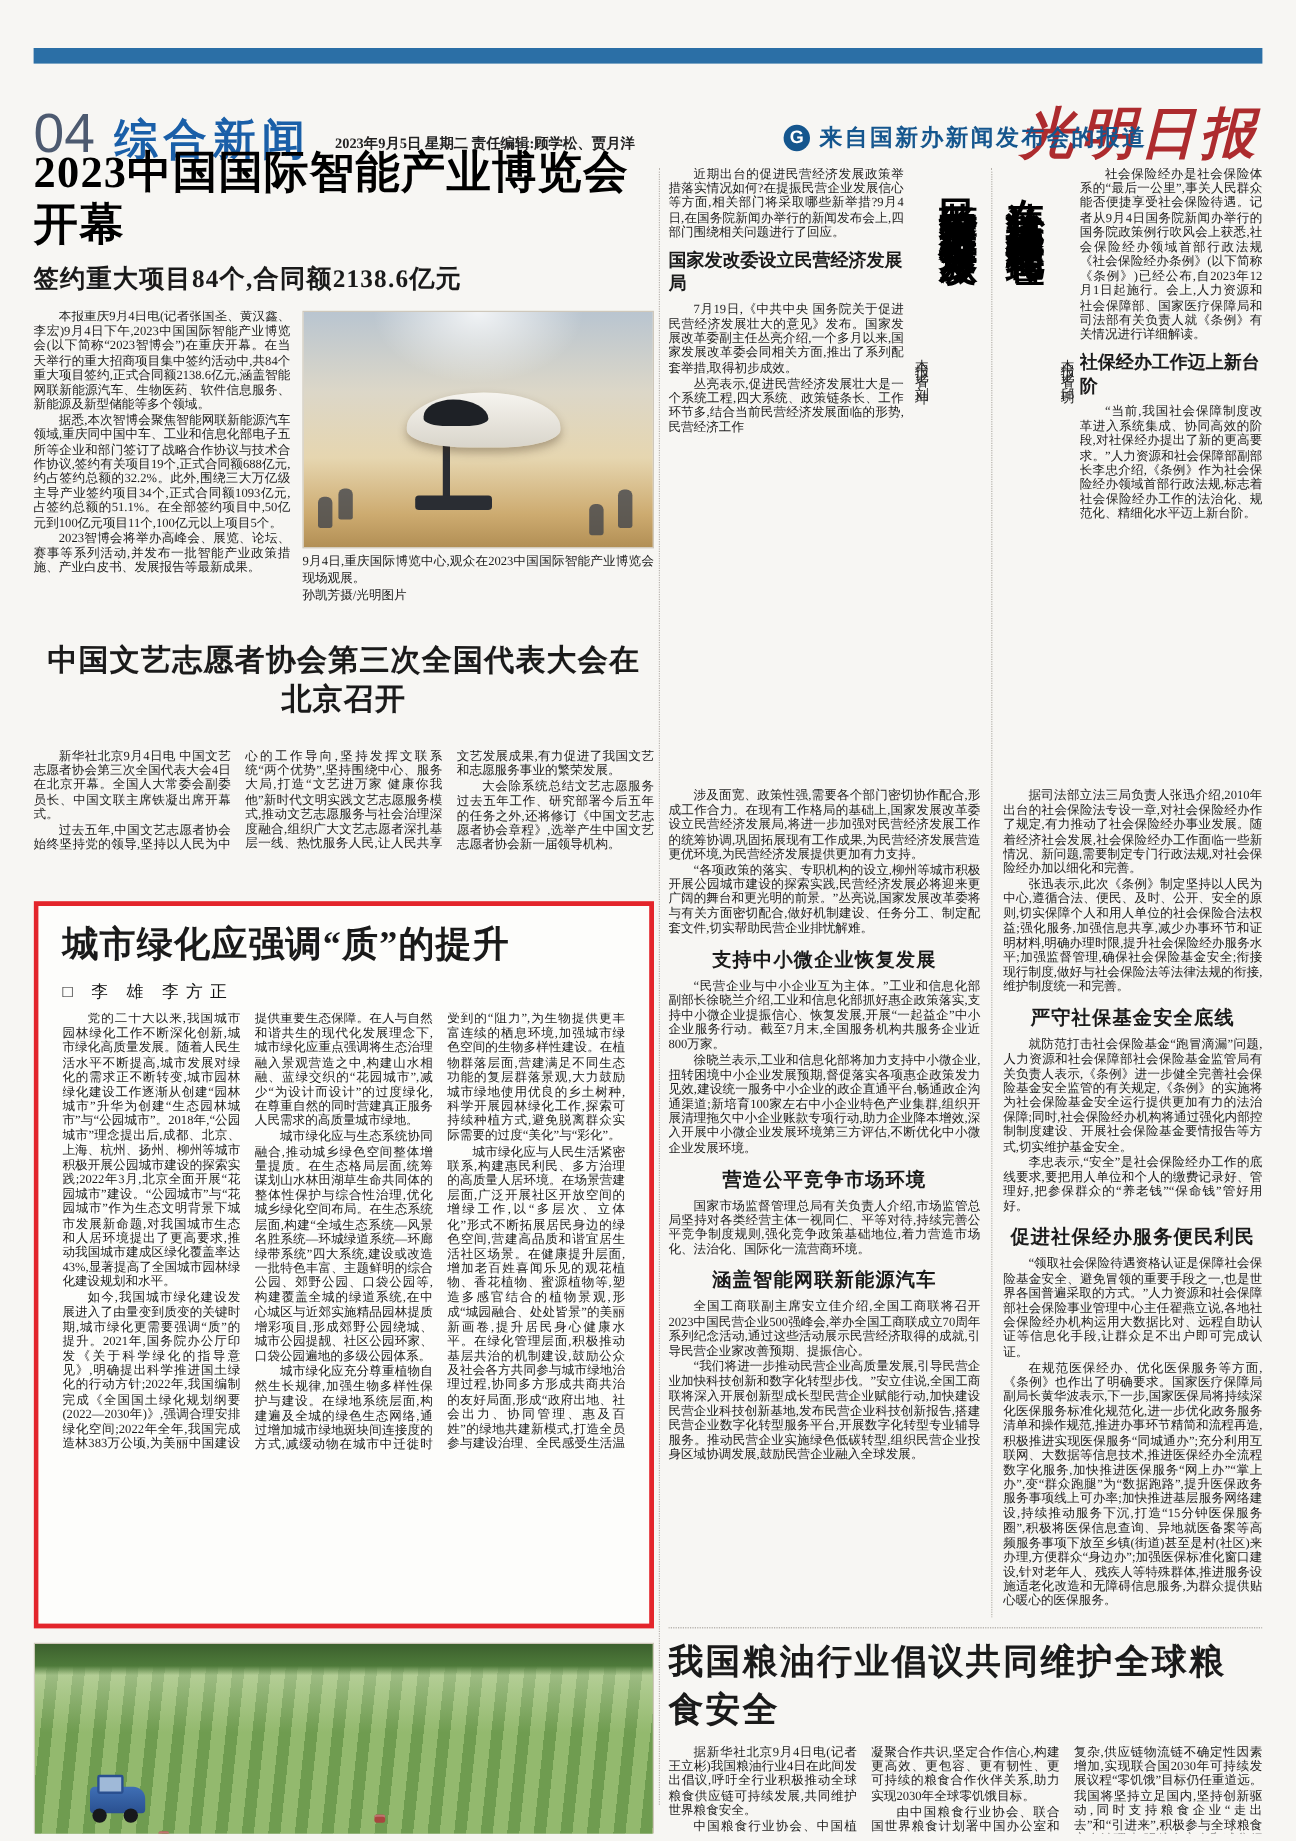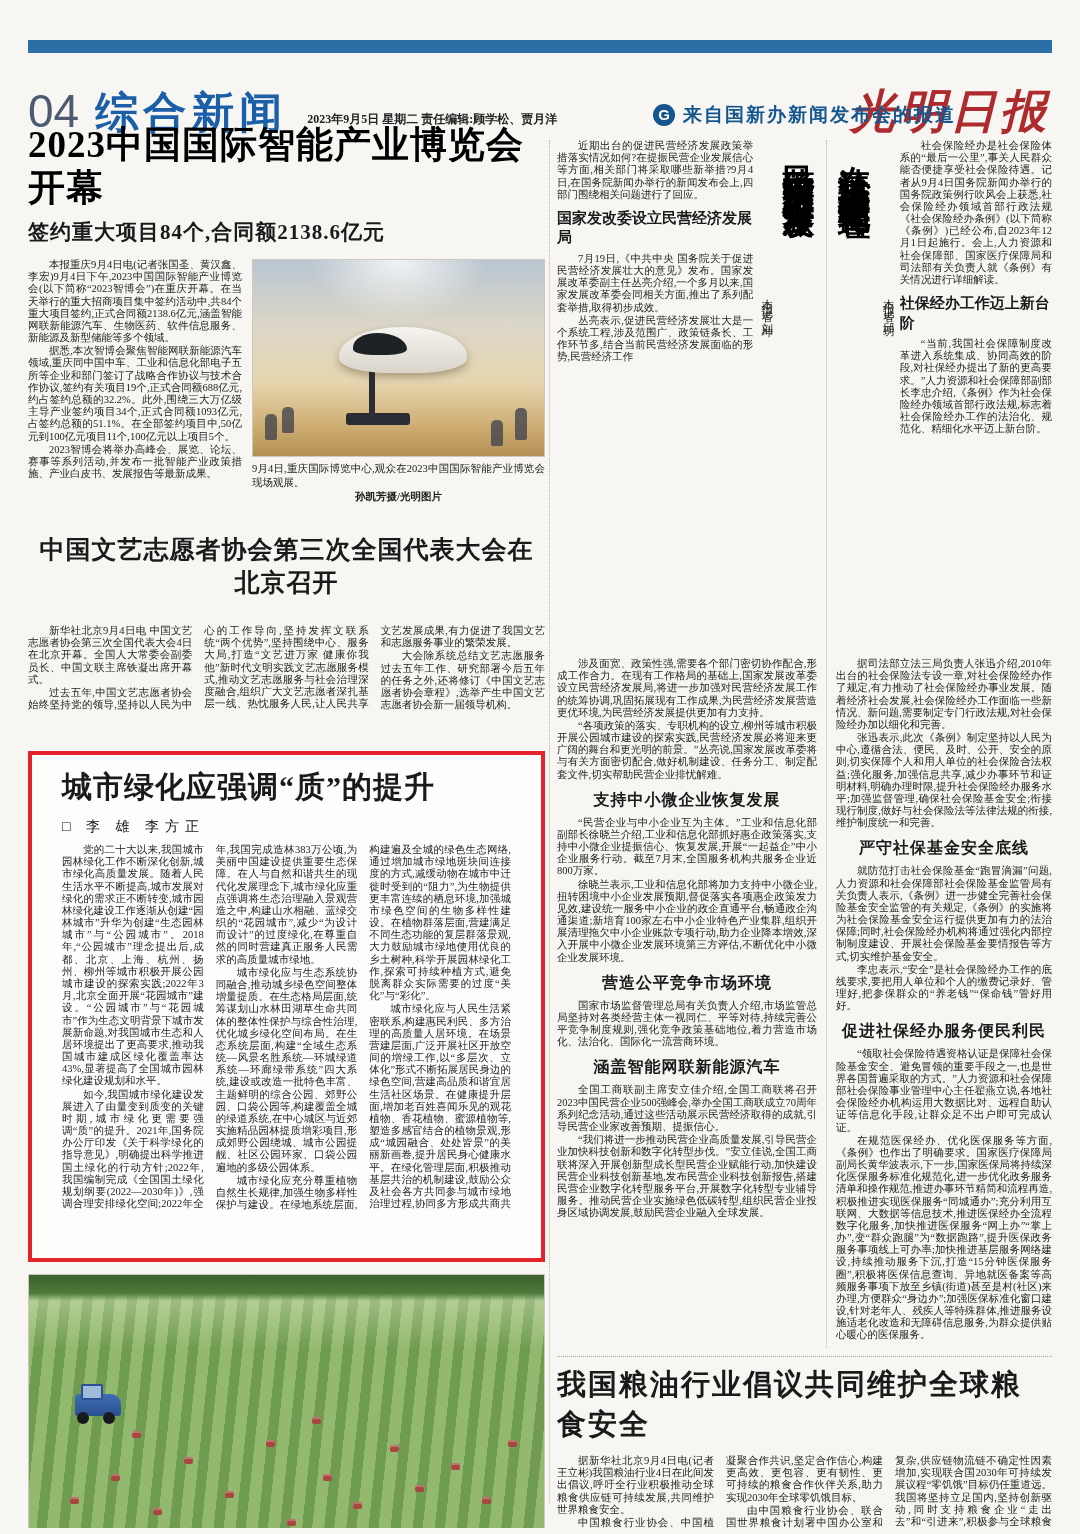--- a/index.html
+++ b/index.html
@@ -10,21 +10,21 @@
   html,body{width:1080px;}
   body{
     width:1080px;height:1534px;position:relative;overflow:hidden;
     background:#f7f6f3;color:var(--ink);
     font-family:"Liberation Serif","DejaVu Serif",serif;
   }
   
   .topbar{position:absolute;left:28px;right:28px;top:40px;height:13px;background:var(--header-blue);}
   .header-row{position:absolute;left:28px;top:64px;right:28px;height:70px;display:flex;align-items:flex-end;}
   .page-num{font-size:46px;color:#4d5a70;font-family:"Liberation Sans",sans-serif;line-height:1;}
-  .section-title{font-size:43px;font-weight:bold;color:var(--section-blue);margin-left:16px;letter-spacing:5px;line-height:1;}
+  .section-title{font-size:36px;font-weight:bold;color:var(--section-blue);margin-left:16px;letter-spacing:5px;line-height:1;}
   .date-line{font-size:12px;color:#222;margin-left:20px;padding-bottom:6px;font-weight:bold;}
   .masthead{position:absolute;right:2px;bottom:0;font-size:46px;color:var(--masthead-red);
     font-style:italic;font-weight:bold;letter-spacing:4px;line-height:1;font-family:"DejaVu Serif",serif;}
   
   .left-zone{position:absolute;left:28px;top:124px;width:517px;height:1404px;overflow:hidden;}
   .right-zone{position:absolute;left:557px;top:100px;width:495px;height:1428px;overflow:hidden;}
   .zone-divider{position:absolute;left:549px;top:140px;bottom:30px;border-left:1px dotted #b8b4ae;}
   
   .par{font-size:10.5px;line-height:1.16;text-align:justify;text-indent:2em;color:#1c1c1c;}
   .par + .par{margin-top:1px;}
@@ -43,25 +43,25 @@
   .evtol-body{position:absolute;left:50%;top:34%;width:128px;height:46px;margin-left:-60px;
     background:linear-gradient(180deg,#f6f4ef,#d9d5cb);border-radius:55% 55% 45% 45%/70% 70% 35% 35%;
     box-shadow:0 4px 8px rgba(60,40,20,.35);}
   .evtol-canopy{position:absolute;left:14px;top:6px;width:54px;height:22px;background:#1e2126;border-radius:50% 60% 40% 40%/70% 80% 30% 30%;}
   .evtol-rotor{position:absolute;background:#2a2d33;}
   .rotor-l{left:40%;top:52%;width:6px;height:52px;}
   .rotor-base{left:32%;top:78%;width:22%;height:12px;border-radius:3px;}
   .crowd{position:absolute;bottom:8%;width:12px;height:26px;background:#3a3f49;border-radius:5px 5px 2px 2px;opacity:.75;}
   .c1{left:4%;} .c2{left:10%;bottom:12%;} .c3{right:6%;height:32px;} .c4{right:14%;bottom:5%;}
   .photo-caption{margin-top:5px;font-size:10.5px;line-height:1.35;text-align:justify;}
-  .photo-credit{display:block;text-align:center;font-weight:bold;}
+  .photo-credit{display:block;text-align:left;font-weight:normal;}
   .a2{margin-top:12px;}
   .a2-body{margin-top:26px;height:112px;overflow:hidden;column-count:3;column-gap:12px;}
   
-  .red-box{margin-top:14px;border:4px solid var(--box-red);padding:12px 30px 10px;height:511px;overflow:hidden;background:#fdfdfb;}
+  .red-box{margin-top:14px;border:4px solid var(--box-red);padding:12px 20px 10px;height:606px;overflow:hidden;background:#fdfdfb;}
   .red-box h3{font-size:30px;font-weight:bold;letter-spacing:1px;}
   .box-byline{margin:10px 0 8px;font-size:14px;letter-spacing:6px;color:#111;}
   .box-body{column-count:3;column-gap:12px;height:376px;overflow:hidden;}
   
   .farm-photo{position:relative;margin-top:12px;width:100%;height:286px;overflow:hidden;border:1px solid #cfc8bb;
     background:
       linear-gradient(180deg,rgba(230,238,210,.6) 0%,rgba(230,238,210,0) 26%),
       repeating-linear-gradient(96deg,#93b96e 0 12px,#6f9c50 12px 22px),
       linear-gradient(180deg,#86ad63,#5d8a42);}
   .treeline{position:absolute;left:0;top:0;width:100%;height:26px;
@@ -200,21 +200,21 @@
 
   <div class="split-row">
 
     <div class="mid-col">
       <div class="top-block">
         <div class="narrow-text">
           <p class="par">近期出台的促进民营经济发展政策举措落实情况如何?在提振民营企业发展信心等方面,相关部门将采取哪些新举措?9月4日,在国务院新闻办举行的新闻发布会上,四部门围绕相关问题进行了回应。</p>
           <h4 class="subhead-narrow">国家发改委设立民营经济发展局</h4>
           <div>
               <p class="par">7月19日,《中共中央 国务院关于促进民营经济发展壮大的意见》发布。国家发展改革委副主任丛亮介绍,一个多月以来,国家发展改革委会同相关方面,推出了系列配套举措,取得初步成效。</p>
-              <p class="par">丛亮表示,促进民营经济发展壮大是一个系统工程,涉及范围广、政策链条长、工作环节多,结合当前民营经济发展面临的形势,民营经济工作</p>
+              <p class="par">丛亮表示,促进民营经济发展壮大是一个系统工程,四大系统、政策链条长、工作环节多,结合当前民营经济发展面临的形势,民营经济工作</p>
             </div>
         </div>
         <div class="v-byline">本报记者 刘坤</div>
         <div class="v-headline">民营经济发展活力将被进一步激发</div>
       </div>
       <div>
           <p class="par">涉及面宽、政策性强,需要各个部门密切协作配合,形成工作合力。在现有工作格局的基础上,国家发展改革委设立民营经济发展局,将进一步加强对民营经济发展工作的统筹协调,巩固拓展现有工作成果,为民营经济发展营造更优环境,为民营经济发展提供更加有力支持。</p>
           <p class="par">“各项政策的落实、专职机构的设立,柳州等城市积极开展公园城市建设的探索实践,民营经济发展必将迎来更广阔的舞台和更光明的前景。”丛亮说,国家发展改革委将与有关方面密切配合,做好机制建设、任务分工、制定配套文件,切实帮助民营企业排忧解难。</p>
         </div>
       <div>

